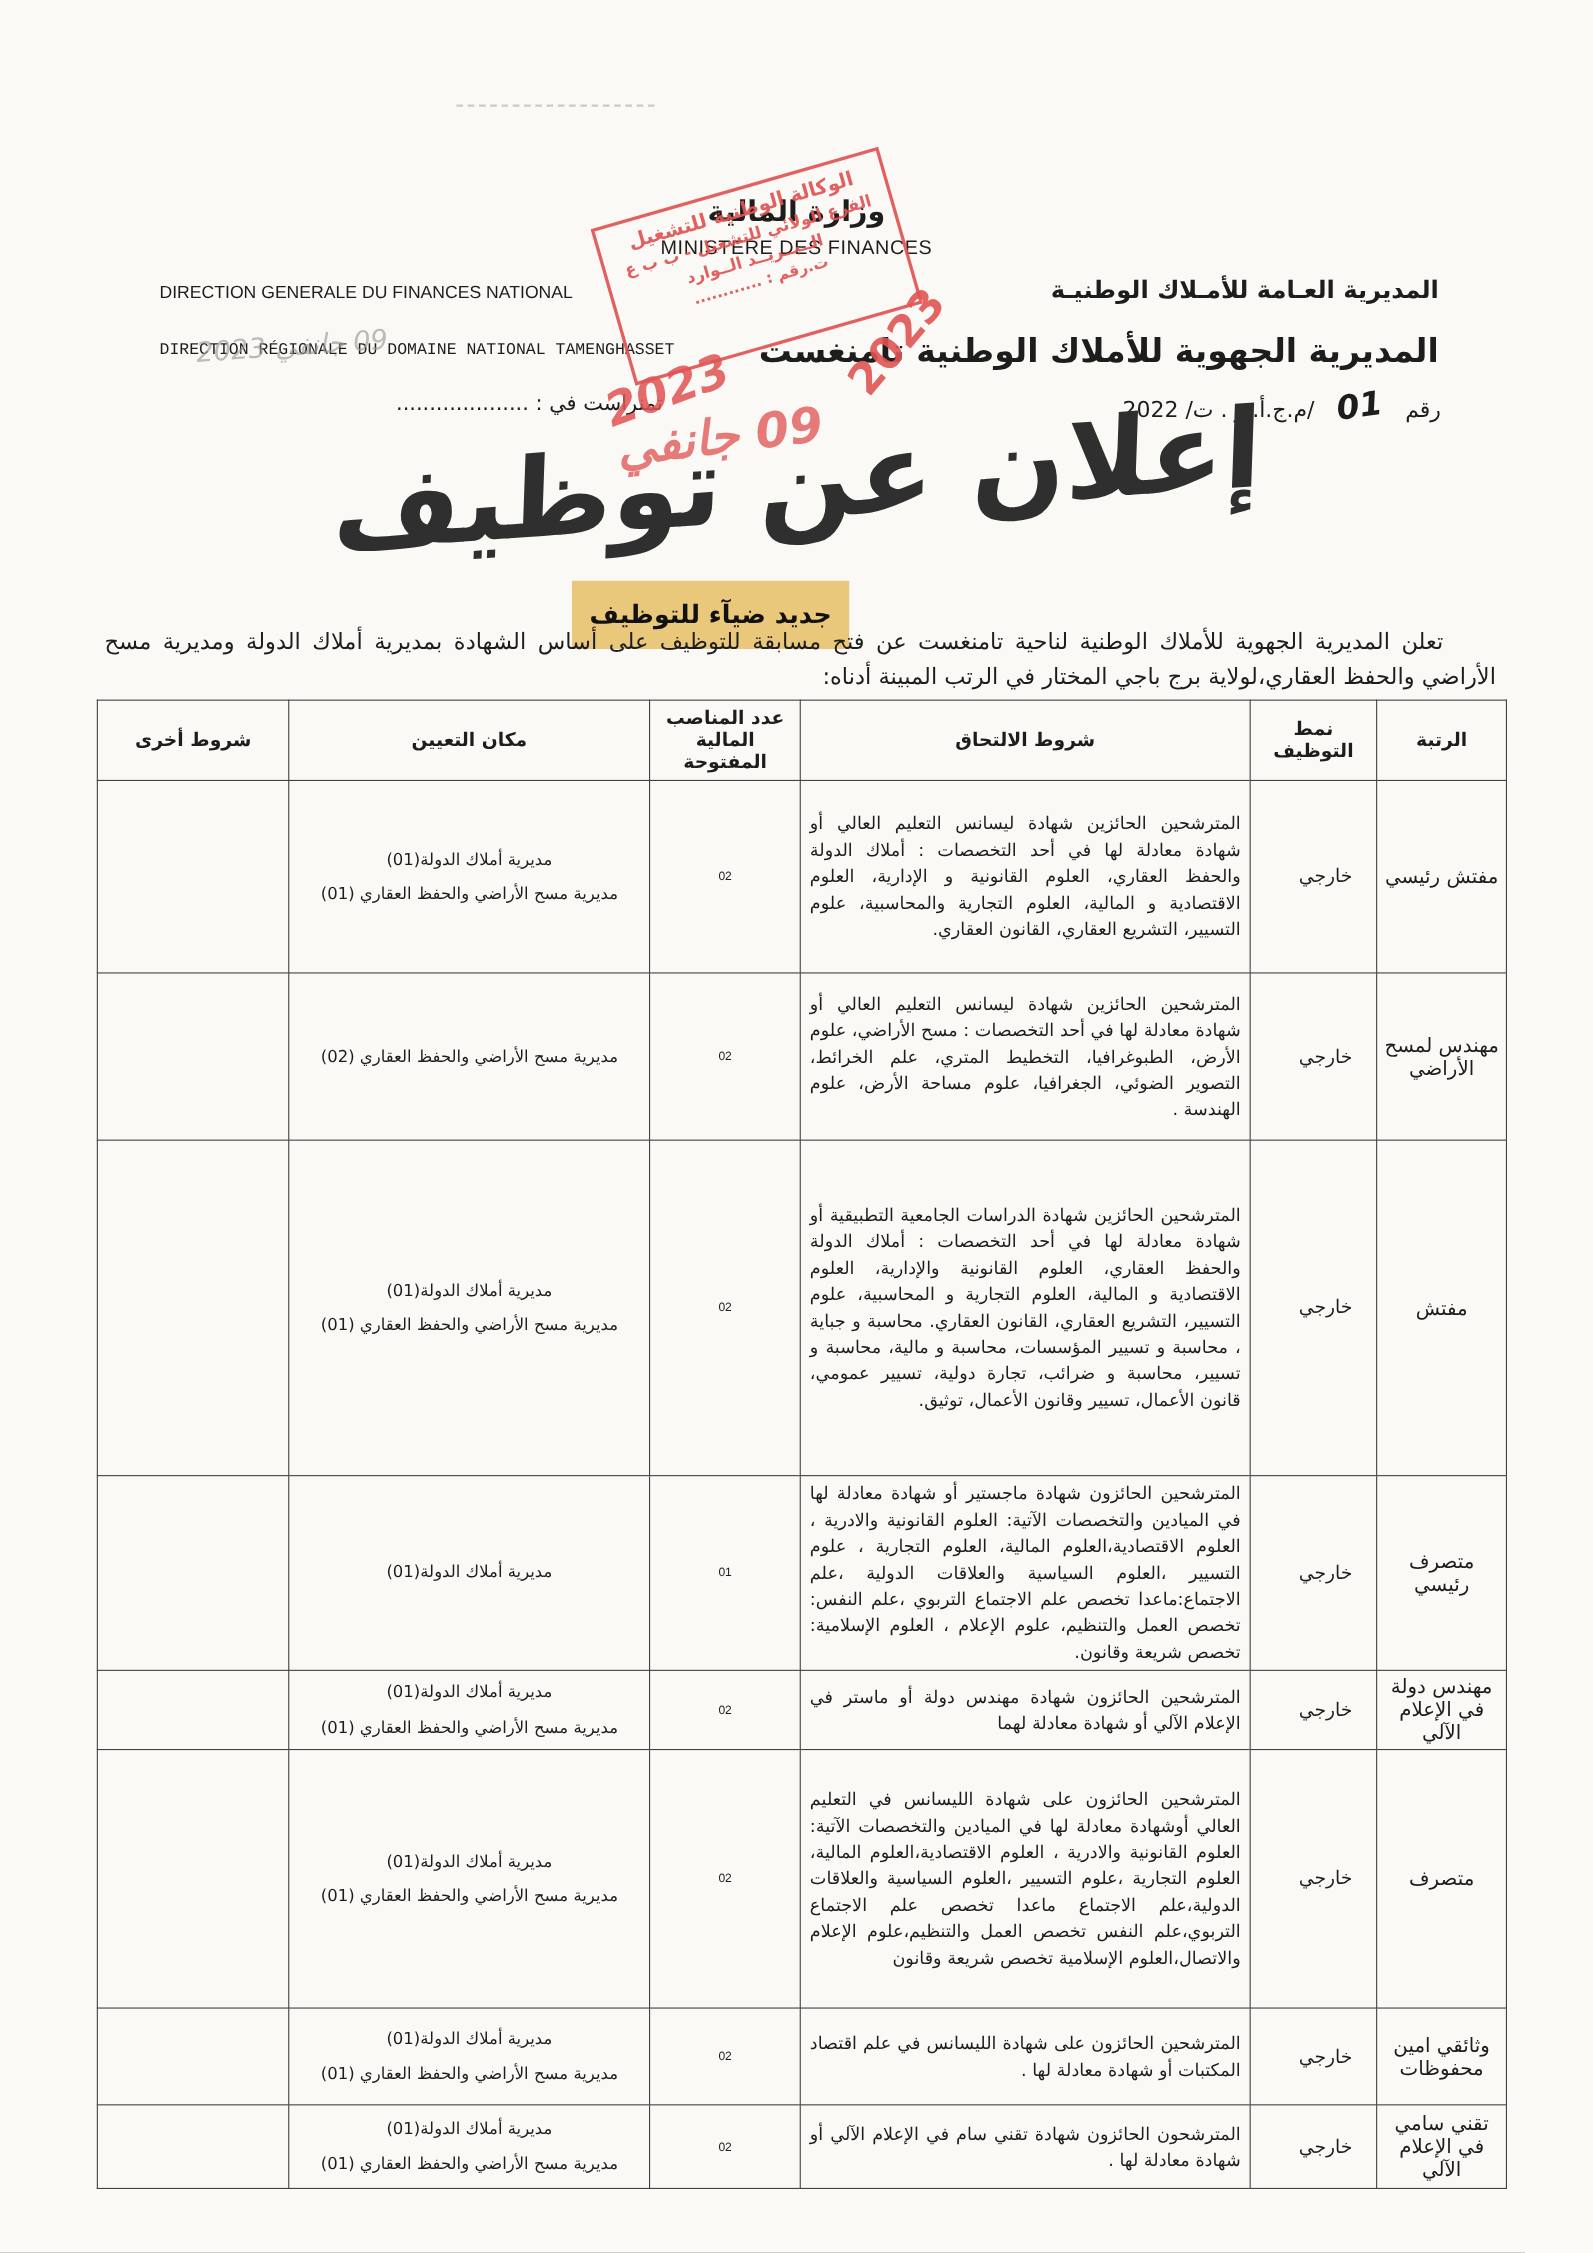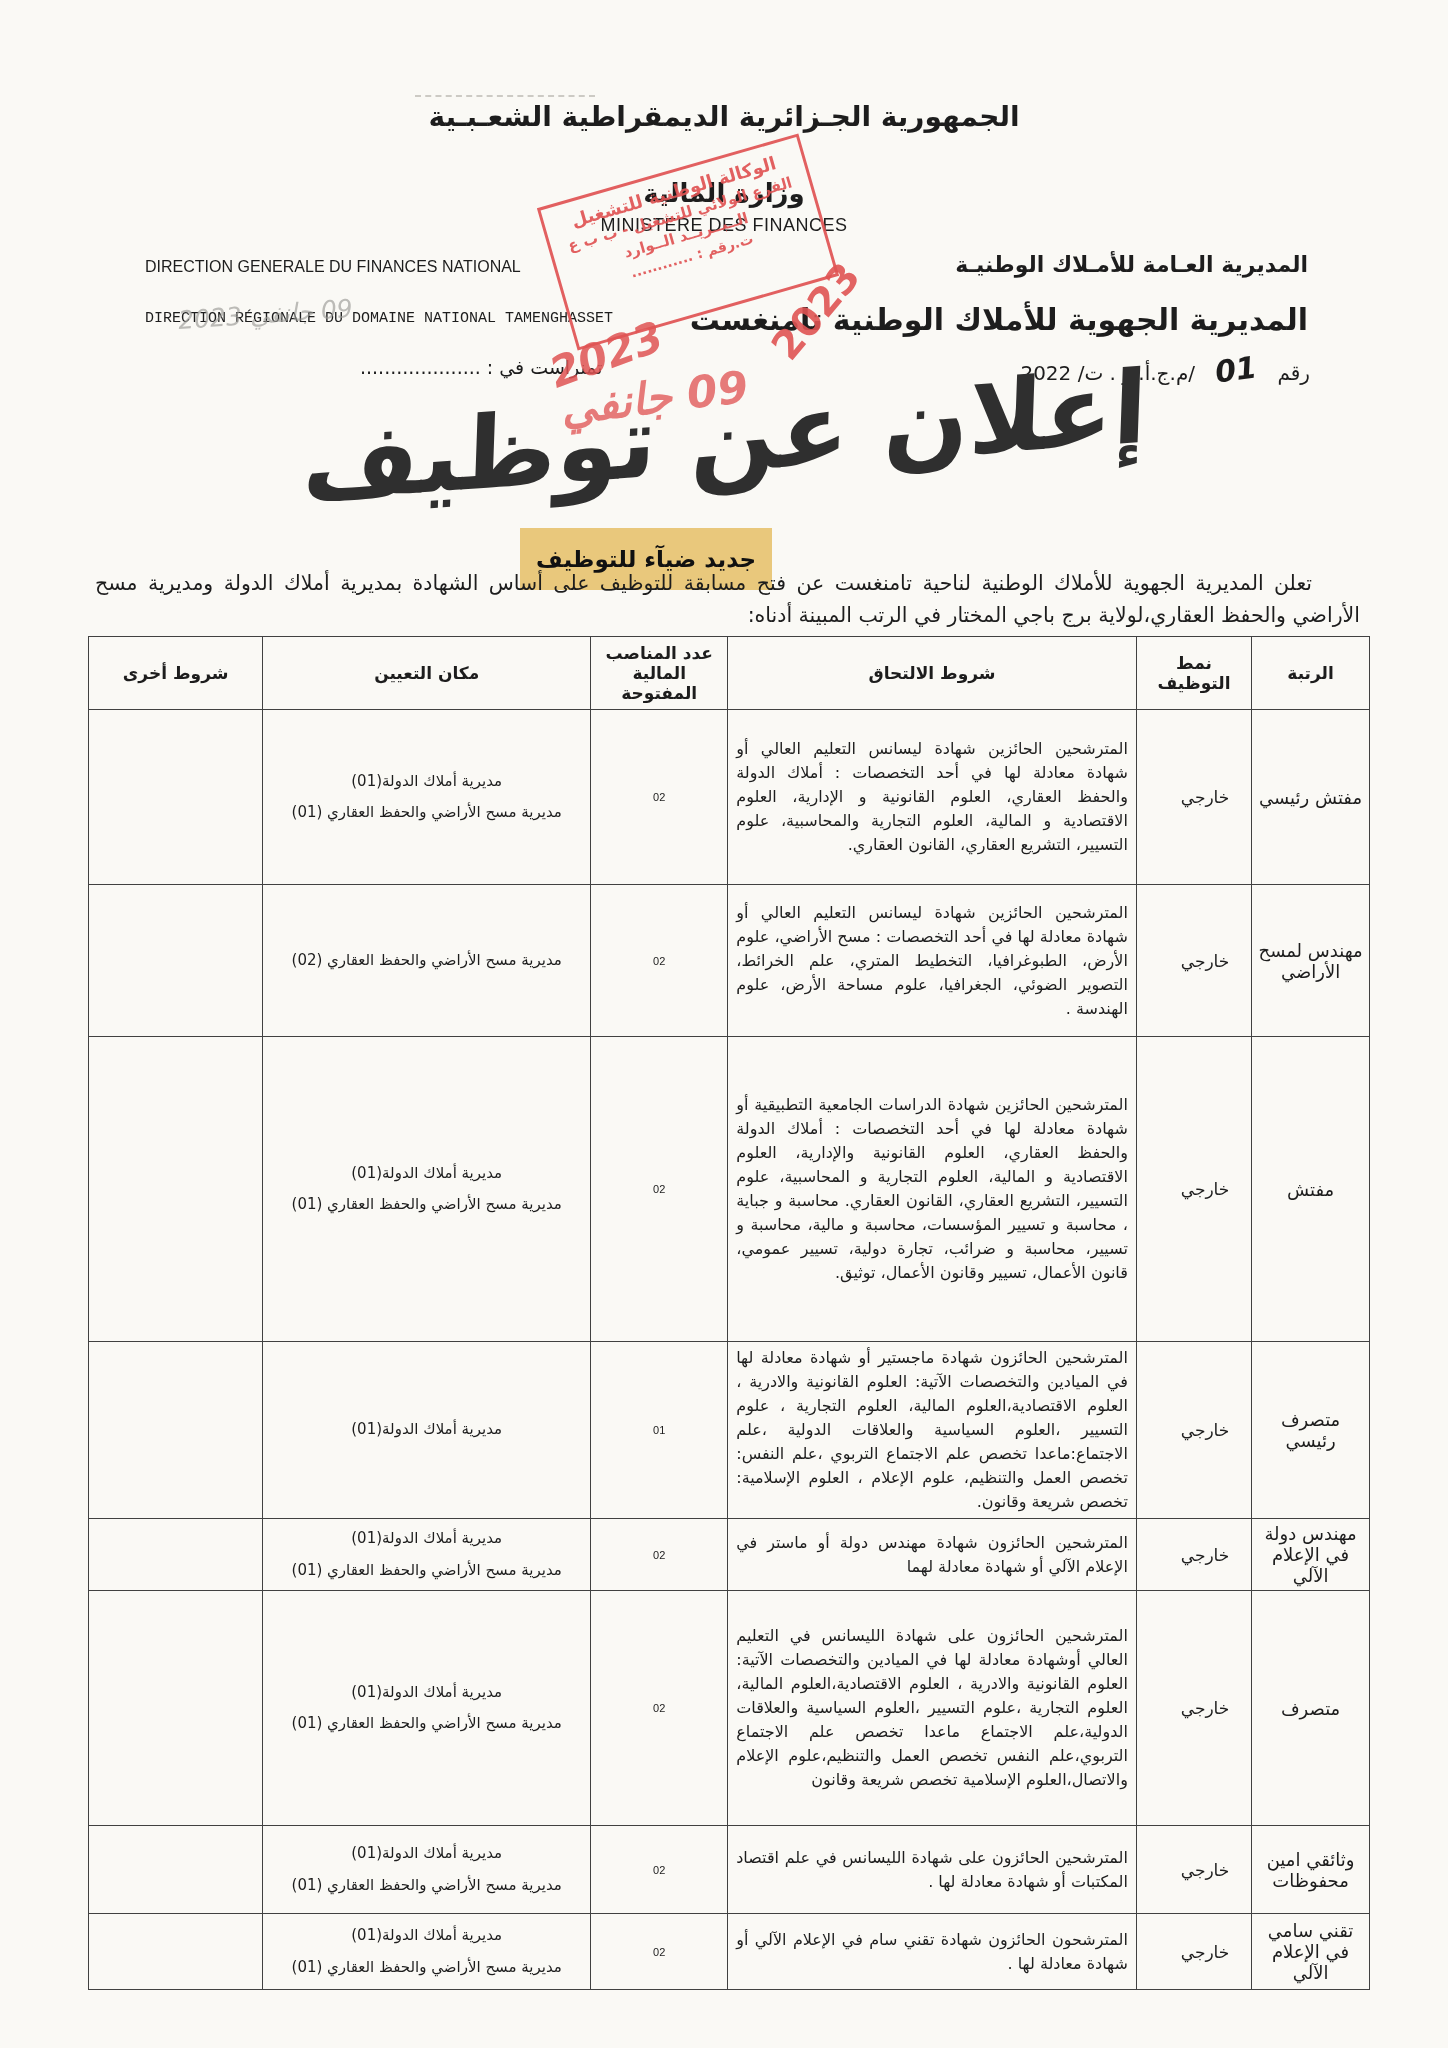--- a/index.html
+++ b/index.html
@@ -92,21 +92,20 @@
   
   .artifact-dash { position:absolute; left:415px; top:95px; width:180px; border-top:2px dashed #b9b7b0; opacity:.7; }
 </style>
 </head>
 <body>
 
 <div class="page">
 
   <div class="artifact-dash"></div>
 
-  <div class="c republic-ar">الجمهورية الجـزائرية الديمقراطية الشعـبـية</div>
   <div class="c ministry-ar">وزارة المالية</div>
   <div class="c ministry-fr">MINISTERE DES FINANCES</div>
 
   <div class="dg-fr">DIRECTION GENERALE DU FINANCES NATIONAL</div>
   <div class="dr-fr">DIRECTION RÉGIONALE DU DOMAINE NATIONAL TAMENGHASSET</div>
   <div class="tam-line">تمنراست في : ....................</div>
   <div class="pencil-date">09 جانفي 2023</div>
 
   <div class="dg-ar">المديرية العـامة للأمـلاك الوطنيـة</div>
   <div class="dr-ar">المديرية الجهوية للأملاك الوطنية تامنغست</div>

